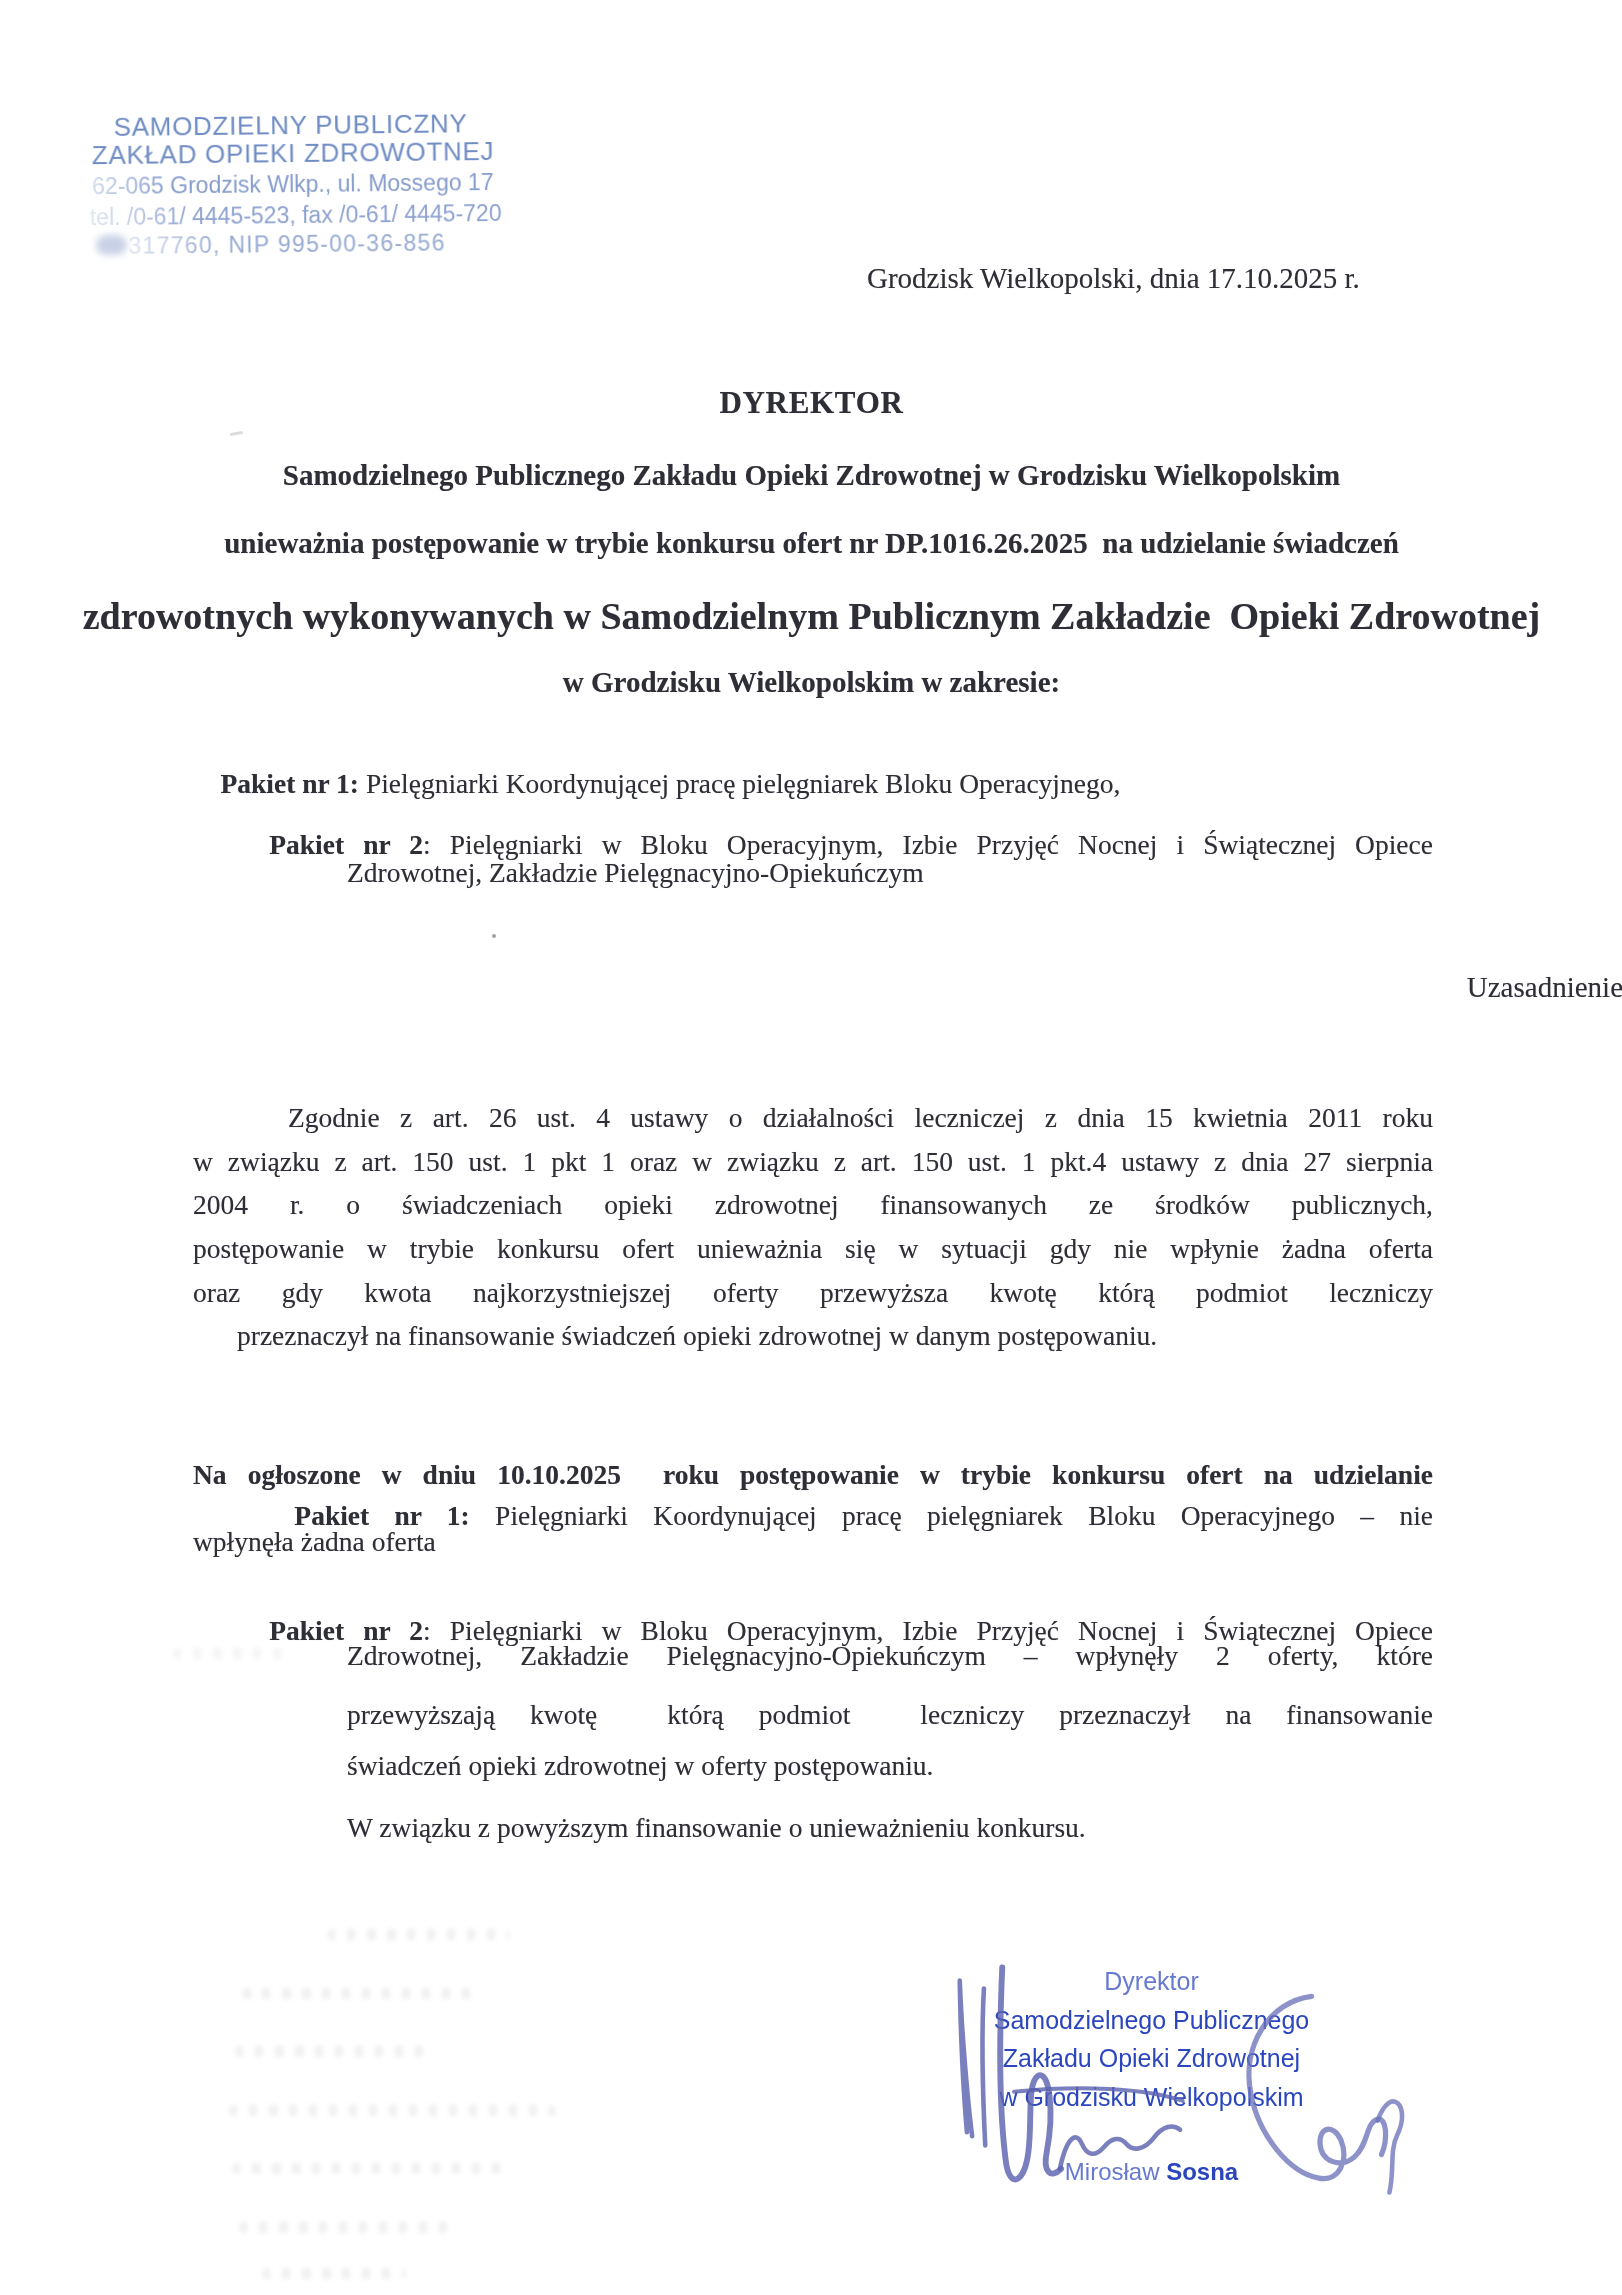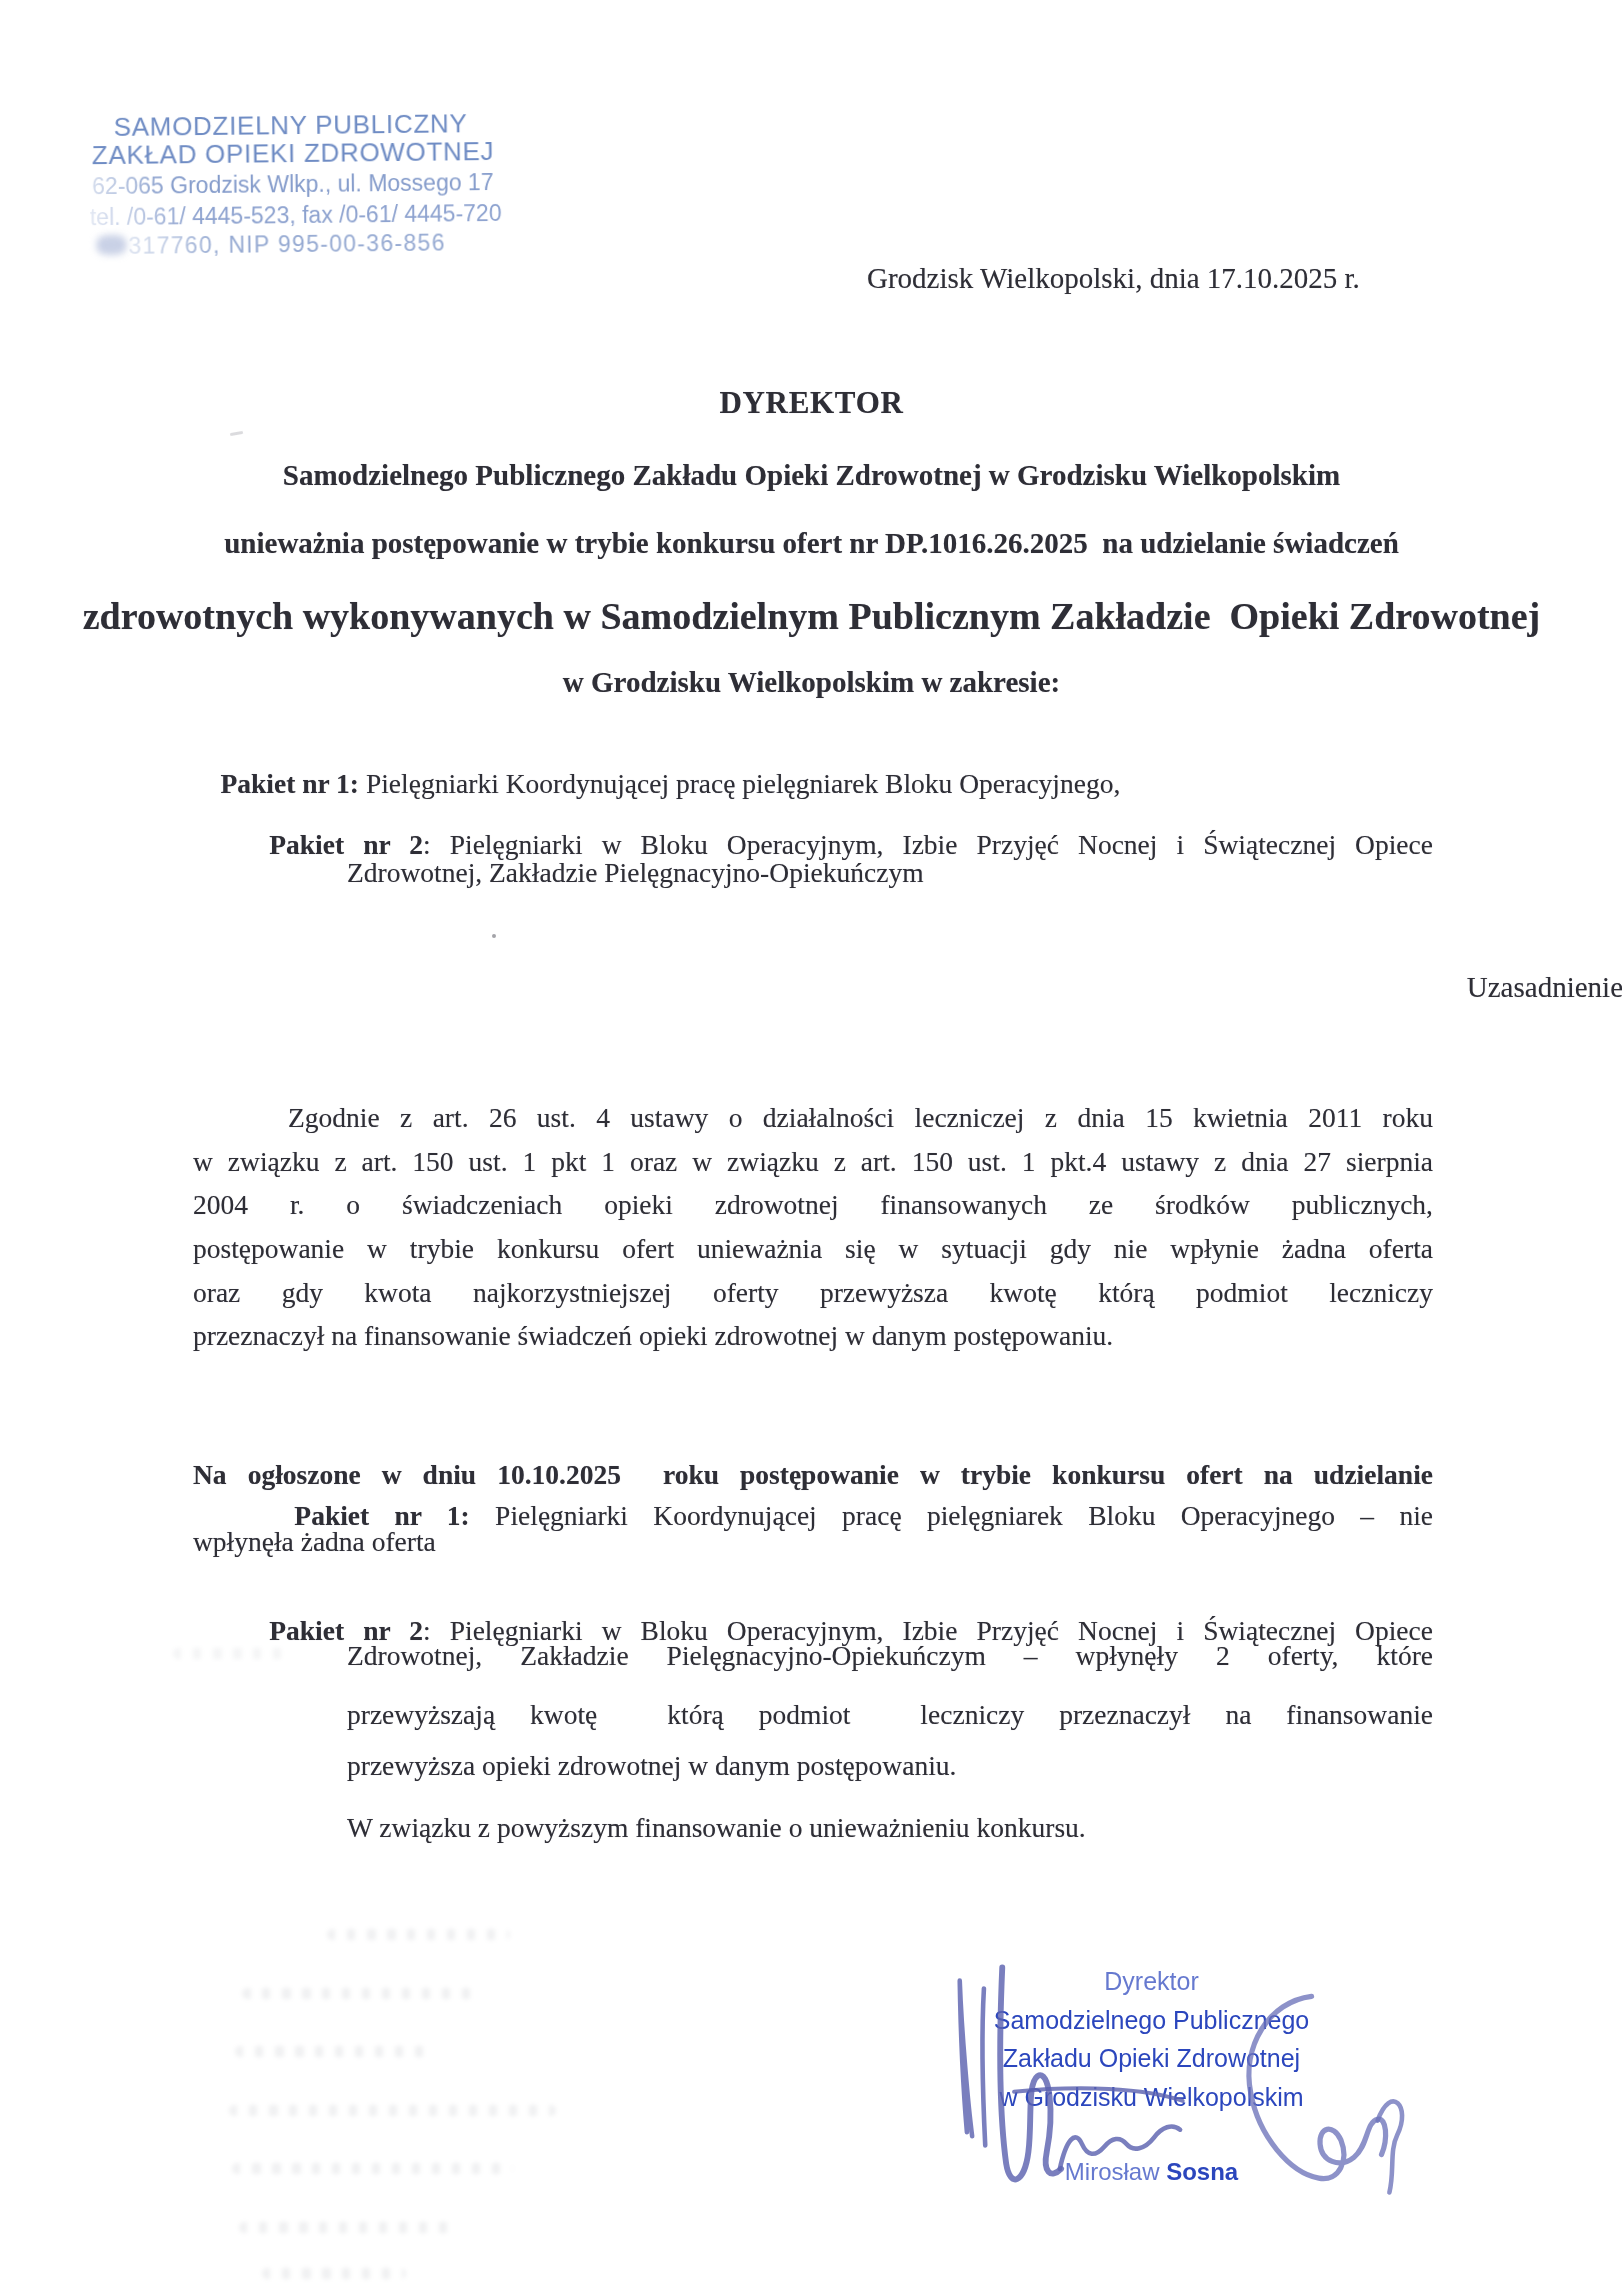--- a/index.html
+++ b/index.html
@@ -90,35 +90,35 @@
 
   <div class="dot" style="left:492px;top:934px;"></div>
 
   <div class="line serif center-line" style="top:971px;font-size:29px;text-align:right;">Uzasadnienie</div>
 
   <div class="line serif body-line just" style="top:1102px;text-indent:95px;">Zgodnie z art. 26 ust. 4 ustawy o działalności leczniczej z dnia 15 kwietnia 2011 roku</div>
   <div class="line serif body-line just" style="top:1146px;">w związku z art. 150 ust. 1 pkt 1 oraz w związku z art. 150 ust. 1 pkt.4 ustawy z dnia 27 sierpnia</div>
   <div class="line serif body-line just" style="top:1189px;">2004 r. o świadczeniach opieki zdrowotnej finansowanych ze środków publicznych,</div>
   <div class="line serif body-line just" style="top:1233px;">postępowanie w trybie konkursu ofert unieważnia się w sytuacji gdy nie wpłynie żadna oferta</div>
   <div class="line serif body-line just" style="top:1277px;">oraz gdy kwota najkorzystniejszej oferty przewyższa kwotę którą podmiot leczniczy</div>
-  <div class="line serif body-line" style="top:1320px;">przeznaczył na finansowanie świadczeń opieki zdrowotnej w danym postępowaniu.</div>
+  <div class="line serif body-line" style="top:1320px;margin-left:44px;">przeznaczył na finansowanie świadczeń opieki zdrowotnej w danym postępowaniu.</div>
 
   <div class="line serif body-line just" style="top:1459px;font-weight:bold;">Na ogłoszone w dniu 10.10.2025  roku postępowanie w trybie konkursu ofert na udzielanie</div>
 
   <div class="line serif body-line just" style="top:1468px;">
     <span class="b">Pakiet nr 1:</span><span> Pielęgniarki Koordynującej pracę pielęgniarek Bloku Operacyjnego – nie</span>
   </div>
   <div class="line serif body-line" style="top:1526px;">wpłynęła żadna oferta</div>
 
   <div class="line serif body-line just" style="top:1583px;">
     <span class="b">Pakiet nr 2</span><span>: Pielęgniarki w Bloku Operacyjnym, Izbie Przyjęć Nocnej i Świątecznej Opiece</span>
   </div>
   <div class="line serif ind just" style="top:1640px;font-size:27.5px;">Zdrowotnej, Zakładzie Pielęgnacyjno-Opiekuńczym – wpłynęły 2 oferty, które</div>
   <div class="line serif ind just" style="top:1699px;font-size:27.5px;">przewyższają kwotę  którą podmiot  leczniczy przeznaczył na finansowanie</div>
-  <div class="line serif ind" style="top:1750px;font-size:27.5px;">przewyższa opieki zdrowotnej w danym postępowaniu.</div>
+  <div class="line serif ind" style="top:1750px;font-size:27.5px;">świadczeń opieki zdrowotnej w oferty postępowaniu.</div>
   <div class="line serif ind" style="top:1812px;font-size:27.5px;">W związku z powyższym finansowanie o unieważnieniu konkursu.</div>
 
   <div class="ghost" style="left:327px;top:1929px;width:183px;"></div>
   <div class="ghost" style="left:242px;top:1988px;width:235px;"></div>
   <div class="ghost" style="left:235px;top:2046px;width:196px;"></div>
   <div class="ghost" style="left:229px;top:2105px;width:327px;"></div>
   <div class="ghost" style="left:232px;top:2163px;width:281px;"></div>
   <div class="ghost" style="left:239px;top:2222px;width:216px;"></div>
   <div class="ghost" style="left:262px;top:2268px;width:144px;"></div>
   <div class="ghost" style="left:173px;top:1648px;width:111px;opacity:.35;"></div>

